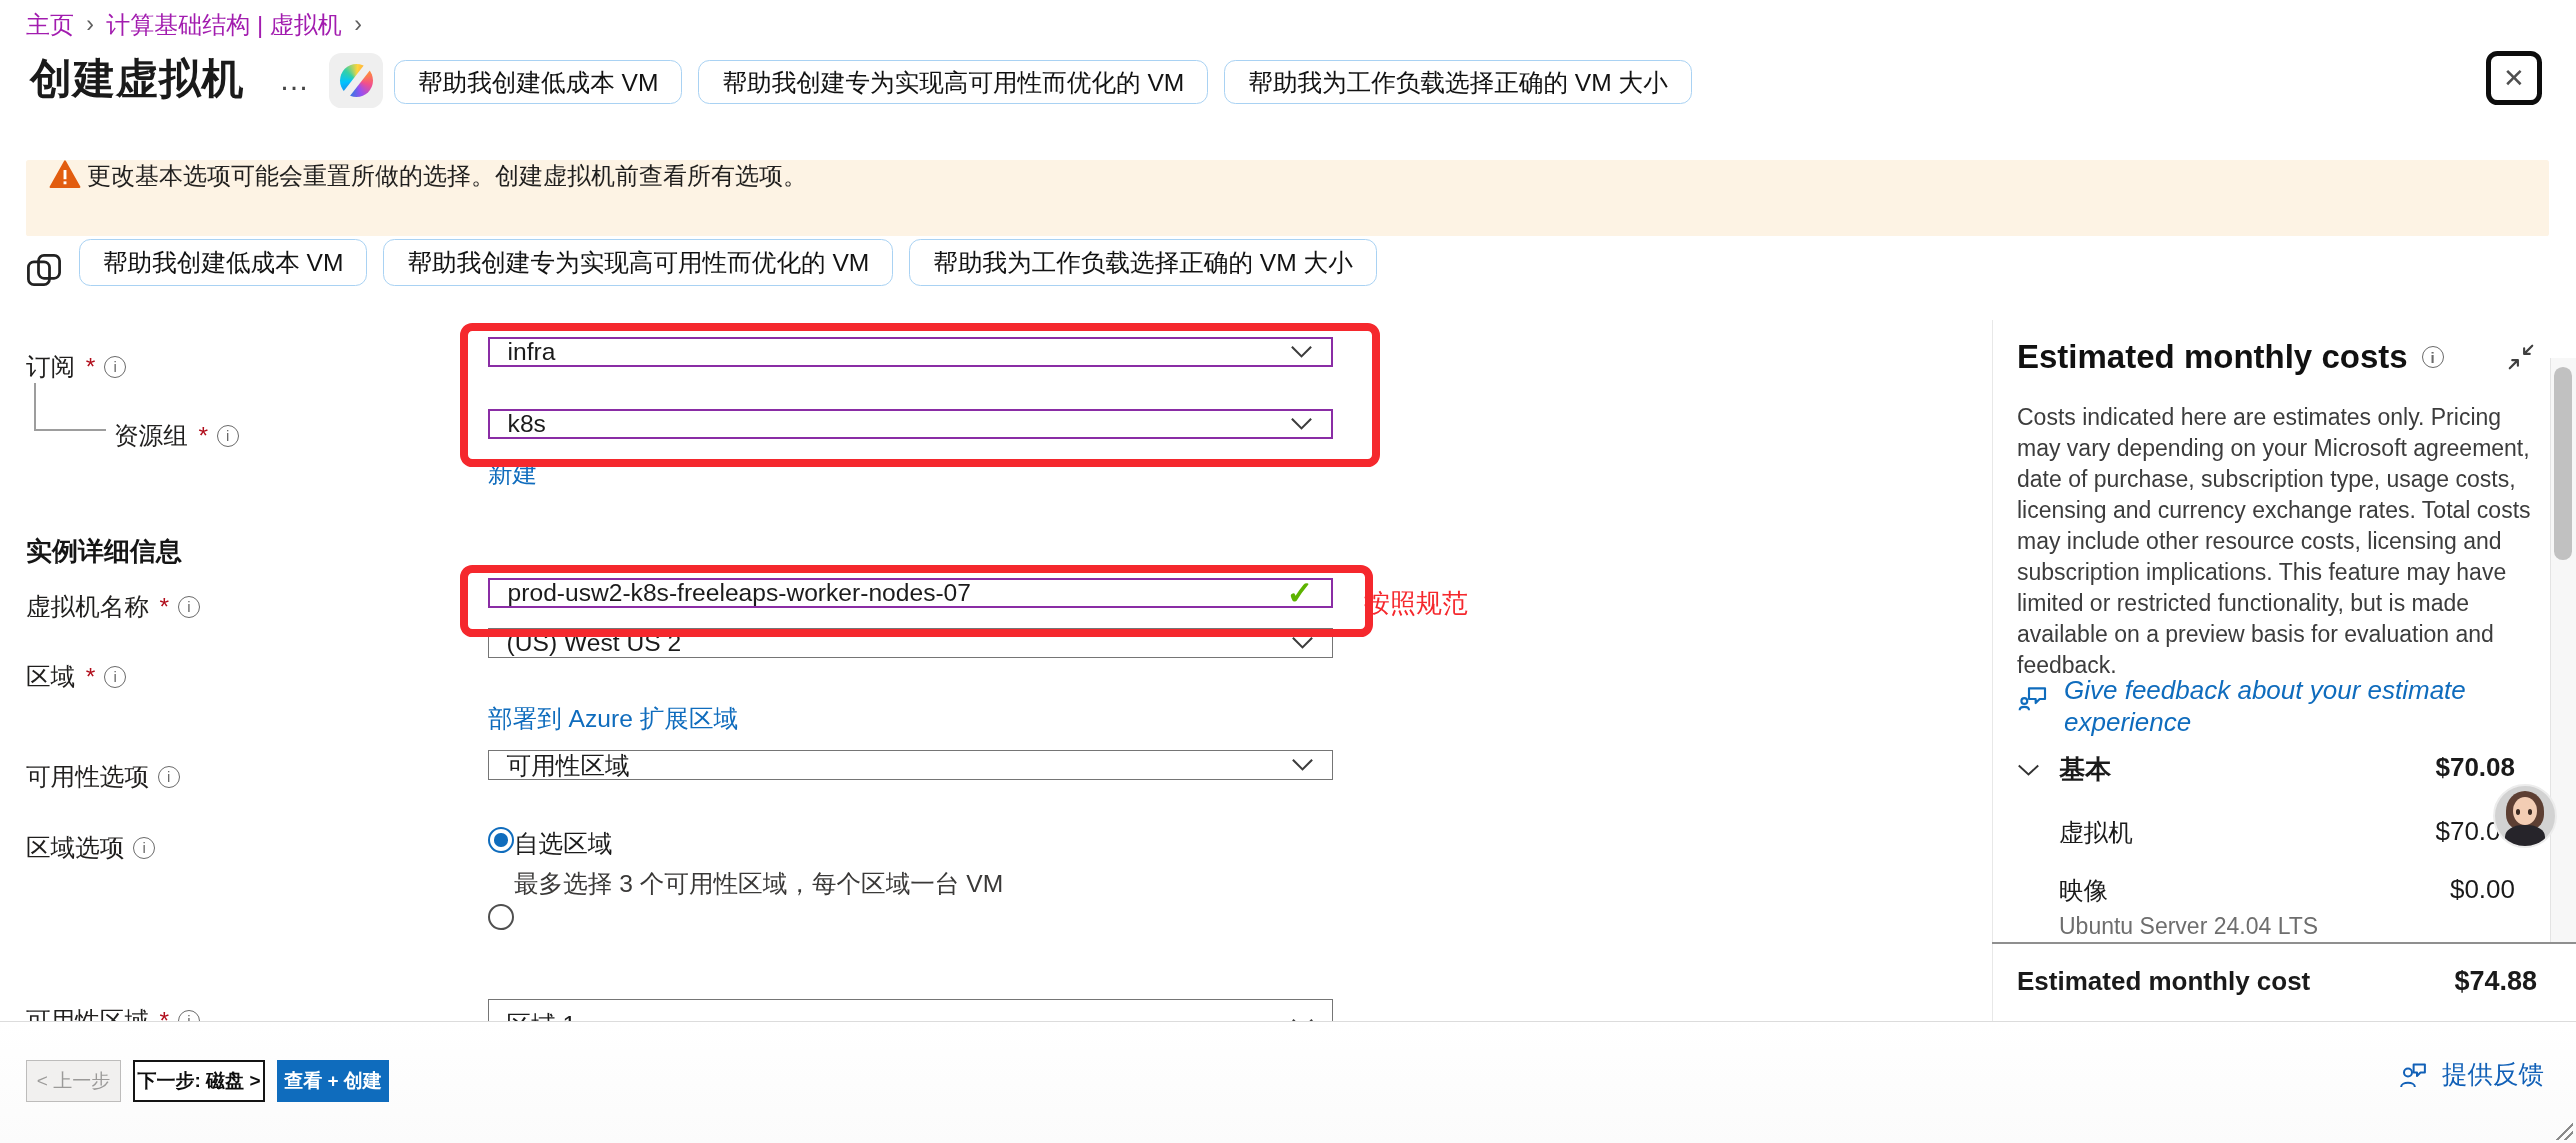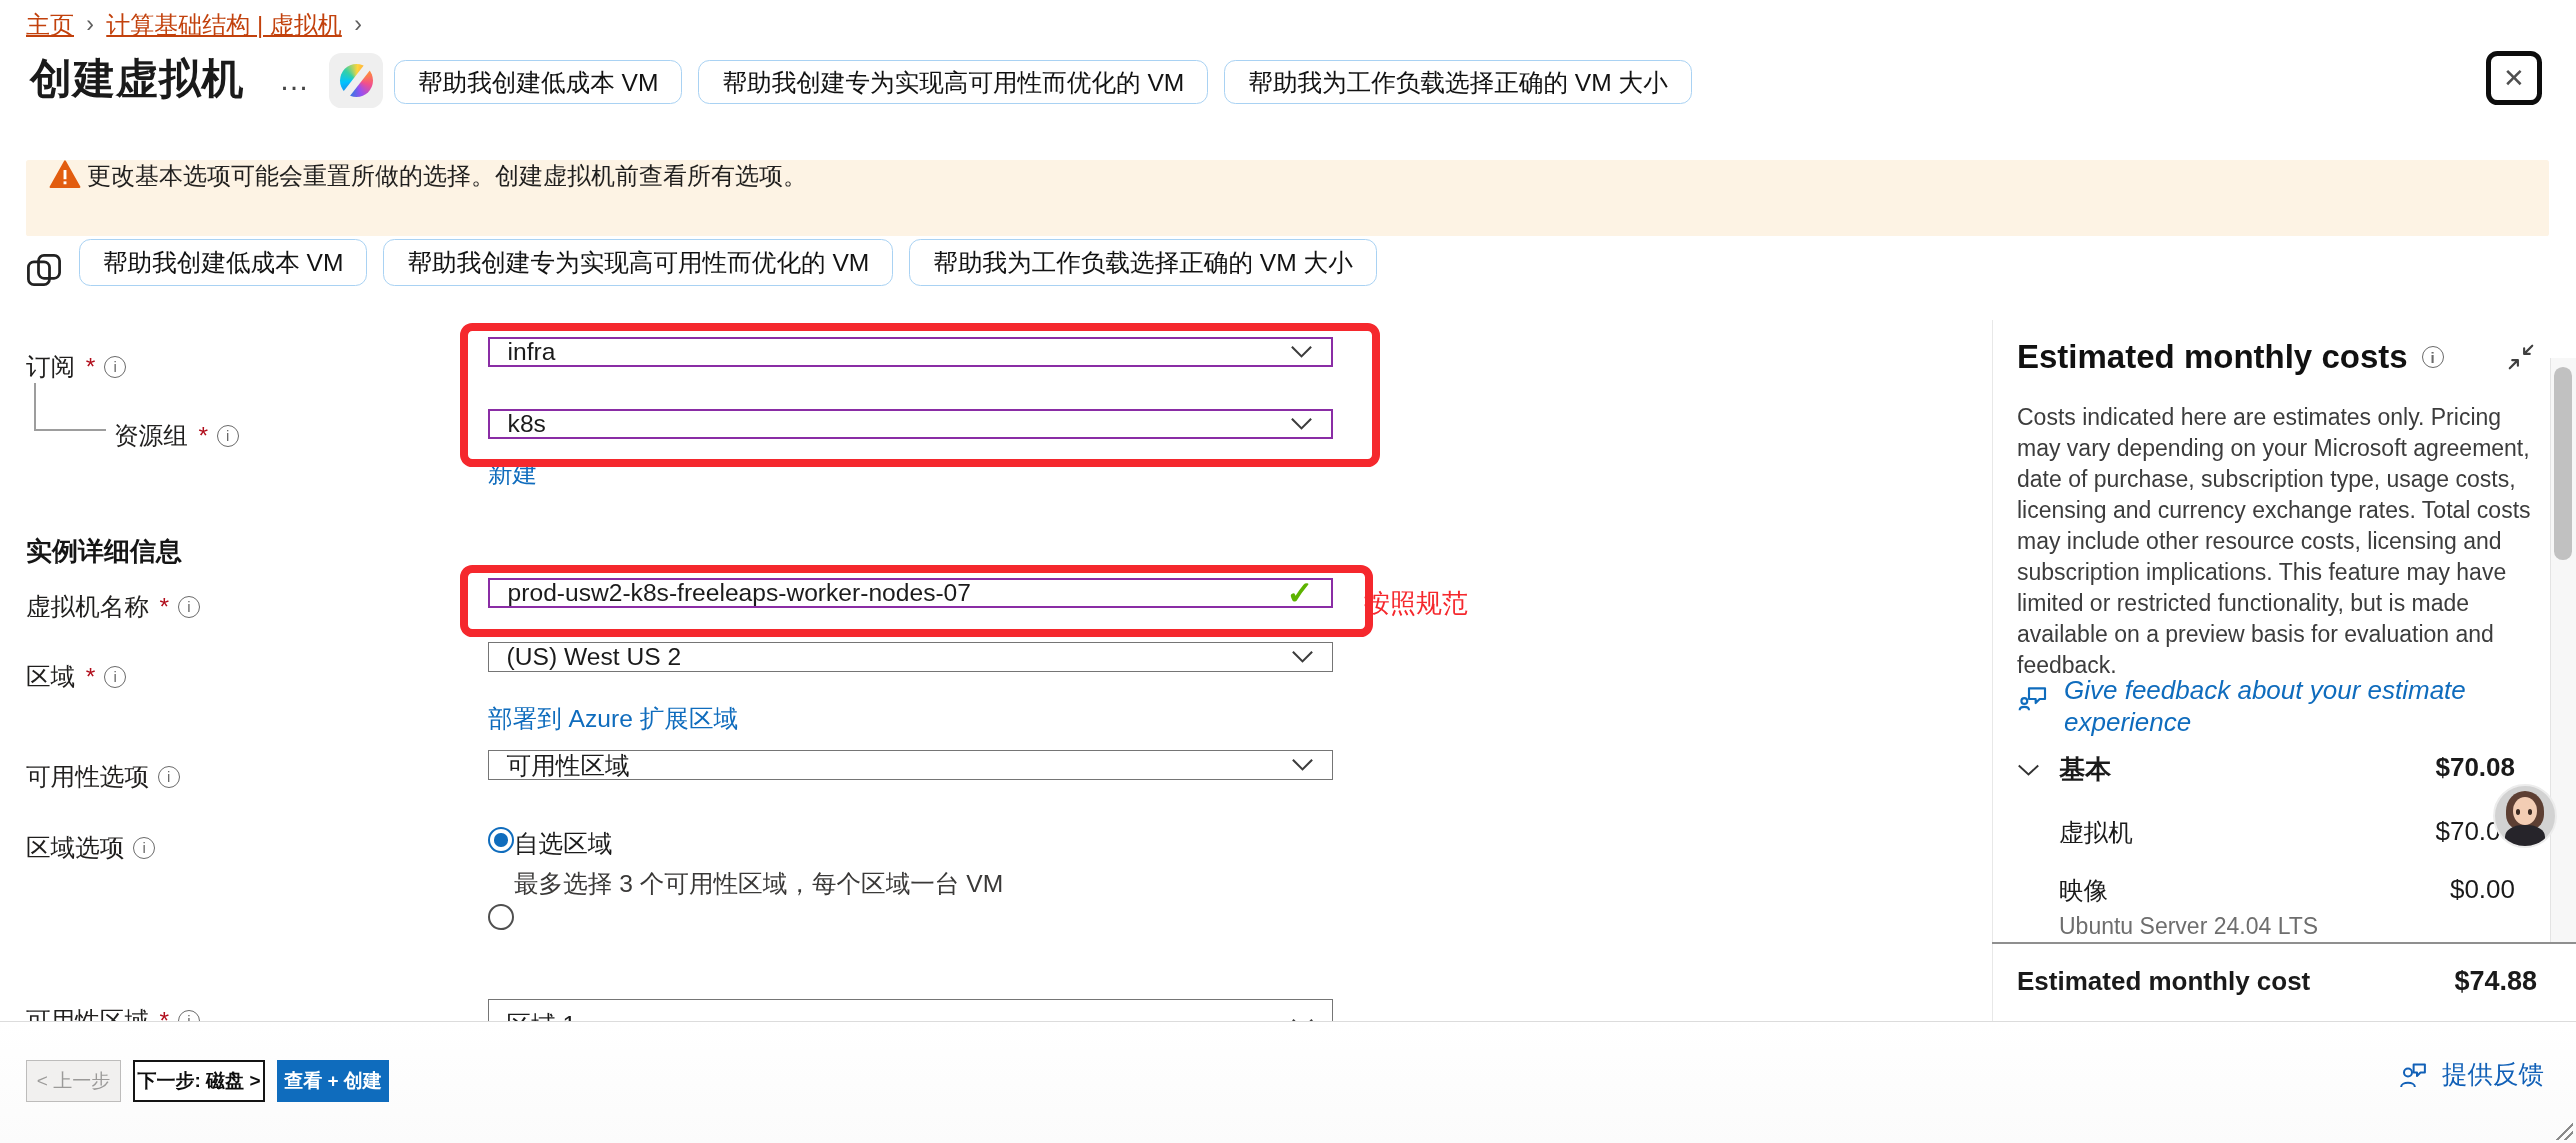--- a/index.html
+++ b/index.html
@@ -5,21 +5,21 @@
   * { margin:0; padding:0; box-sizing:border-box; }
   html,body { width:2576px; height:1143px; }
   body {
     position:relative; overflow:hidden; background:#fff;
     font-family:"Liberation Sans", sans-serif; color:#1a1a1a;
   }
   .abs { position:absolute; }
 
   
   .breadcrumb { left:26px; top:8.8px; display:flex; align-items:center; gap:12.3px; font-size:24px; }
-  .crumb { color:#c2410c; cursor:pointer;text-decoration:underline; }
+  .crumb { color:#a21caf; cursor:pointer; }
   .crumb-sep { color:#5f5f5f; font-size:23px; }
   .page-title { left:30px; top:51px; font-size:42px; font-weight:700; letter-spacing:0.9px; }
   .title-ellipsis { left:279px; top:63px; font-size:30px; color:#454545; letter-spacing:1.8px; }
 
   .copilot-tile { left:329px; top:53px; width:54px; height:55px; background:#efefef; border-radius:12.3px;
     display:flex; align-items:center; justify-content:center; }
   .copilot-logo { width:33px; height:33px; border-radius:50%;
     background:conic-gradient(from 210deg,#2a7de1,#00c3ff,#35d0a5,#ffd43b,#ff8a3c,#f24f8c,#9a4ff0,#2a7de1); position:relative; }
   .copilot-logo::after { content:''; position:absolute; left:13px; top:-2.6px; width:8px; height:39px; background:#efefef; transform:rotate(38deg); }
 
@@ -194,21 +194,21 @@
   <span class="check">✓</span>
 </div>
 <div class="abs redbox" style="left:460px;top:565px;width:913px;height:72px"></div>
 <div class="abs annotation" style="left:1364px;top:586px">按照规范</div>
 
 <div class="abs flabel" style="left:26px;top:660px">
   <span>区域</span>
     <span class="req">*</span>
   <span class="info">i</span>
 </div>
-<div class="abs dd" style="left:488px;top:642px">
+<div class="abs dd" style="left:488px;top:628px">
   <span>(US) West US 2</span>
   <span class="chev">
     <svg width="23" height="14" viewBox="0 0 26 16">
         <path d="M2 2 L13 13 L24 2" fill="none" stroke="#3c3c3c" stroke-width="2.4"></path>
       </svg>
   </span>
 </div>
 <div class="abs link" style="left:488px;top:702px">部署到 Azure 扩展区域</div>
 
 <div class="abs flabel" style="left:26px;top:760px">

